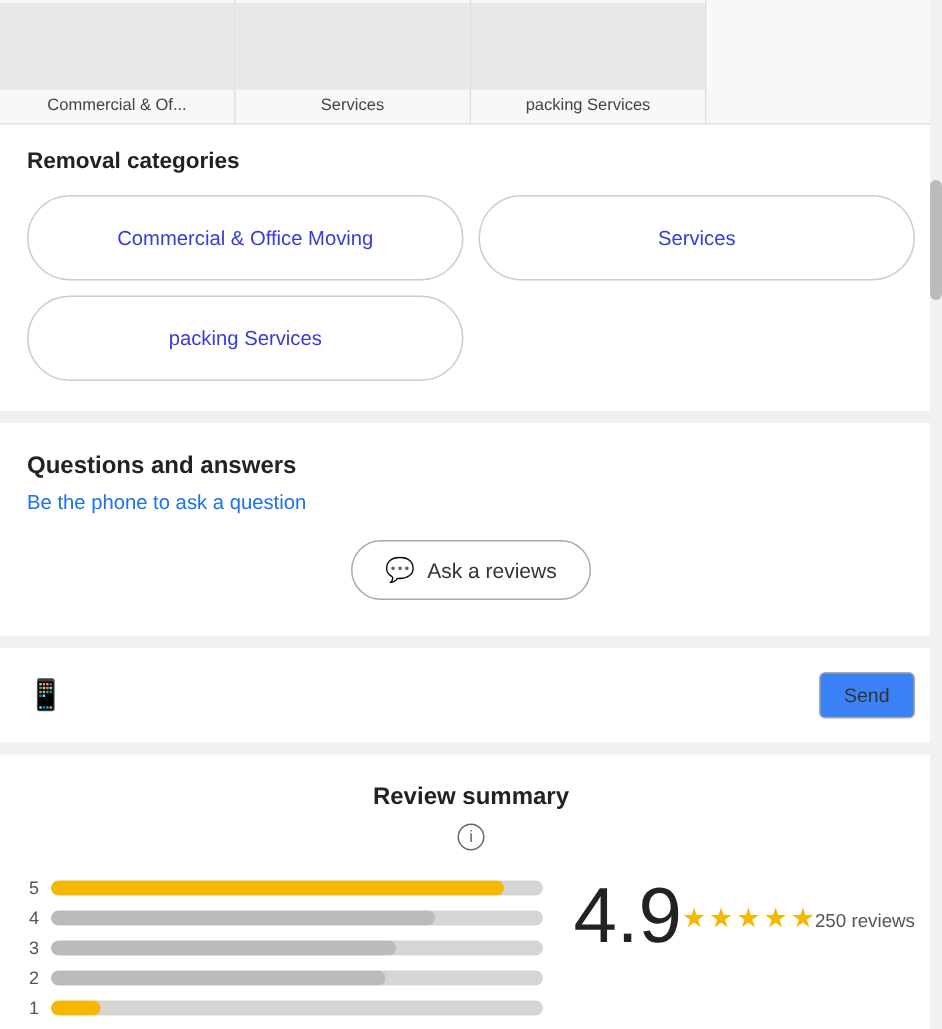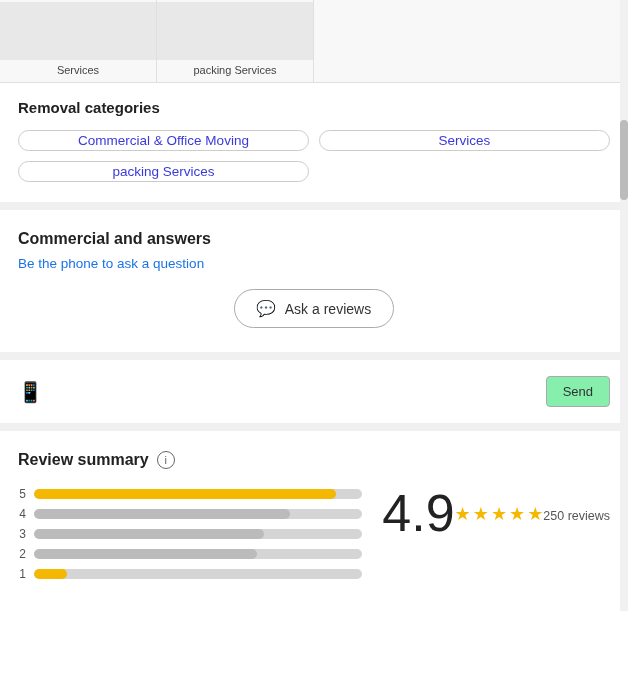--- a/index.html
+++ b/index.html
@@ -53,21 +53,21 @@
       margin-bottom: 14px;
     }
     .categories-grid {
       display: grid;
       grid-template-columns: 1fr 1fr;
       gap: 10px;
     }
     .category-btn {
       border: 1.5px solid #ccc;
       border-radius: 50px;
-      padding: 2px 14px;
+      padding: 20px 14px;
       text-align: center;
       cursor: pointer;
       font-size: 13.5px;
       color: #3a3adb;
       background: #fff;
       white-space: nowrap;
       overflow: hidden;
       text-overflow: ellipsis;
     }
 
@@ -128,33 +128,34 @@
     .send-icon {
       font-size: 20px;
       color: #444;
     }
     .send-btn {
       border: 1.5px solid #aaa;
       border-radius: 4px;
       padding: 7px 16px;
       font-size: 13px;
       color: #333;
-      background: #86efac;
+      background: #3b82f6;
       cursor: pointer;
     }
 
     
     .review-section {
       padding: 20px 18px 24px 18px;
     }
     .review-header {
       display: flex;
-      align-items: flex-end;
+      align-items: center;
       gap: 8px;
       margin-bottom: 18px;
+      flex-direction: column;
     }
     .review-title {
       font-size: 16px;
       font-weight: 600;
       color: #222;
     }
     .info-icon {
       width: 18px;
       height: 18px;
       border: 1.5px solid #666;
@@ -252,39 +253,43 @@
     }
   </style>
 </head>
 <body>
 
 <div class="page-wrapper">
 
   <div class="thumbnails-strip">
     <div class="thumbnail-item">
       <div class="thumb-img"></div>
+      <div class="thumb-label">Commercial &amp; Of...</div>
+    </div>
+    <div class="thumbnail-item">
+      <div class="thumb-img"></div>
       <div class="thumb-label">Services</div>
     </div>
     <div class="thumbnail-item">
       <div class="thumb-img"></div>
       <div class="thumb-label">packing Services</div>
     </div>
   </div>
 
   <div class="explore-section">
     <div class="explore-title">Removal categories</div>
     <div class="categories-grid">
       <div class="category-btn">Commercial &amp; Office Moving</div>
       <div class="category-btn">Services</div>
       <div class="category-btn">packing Services</div>
     </div>
   </div>
 
   <div class="qa-section">
-    <div class="qa-title">Commercial and answers</div>
+    <div class="qa-title">Questions and answers</div>
     <a class="qa-link">Be the phone to ask a question</a>
     <div class="ask-btn-container">
       <button class="ask-btn">
         <span class="ask-icon">💬</span>
         <span>Ask a reviews</span>
       </button>
     </div>
   </div>
 
   <div class="send-section">

